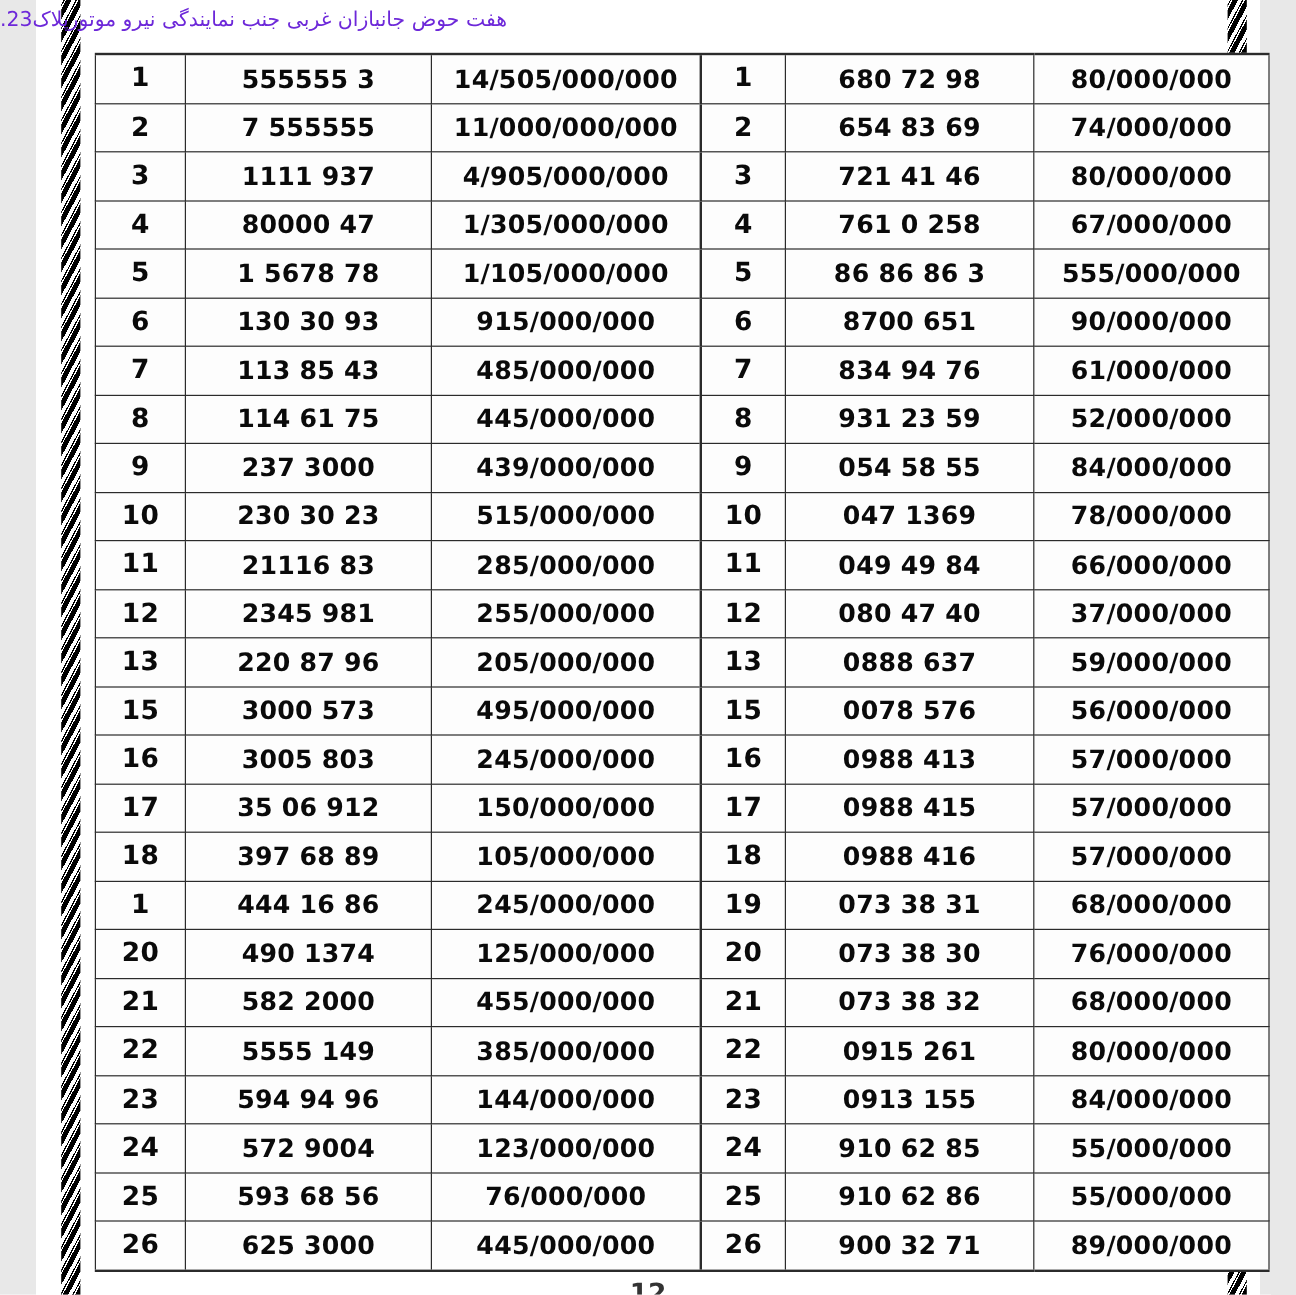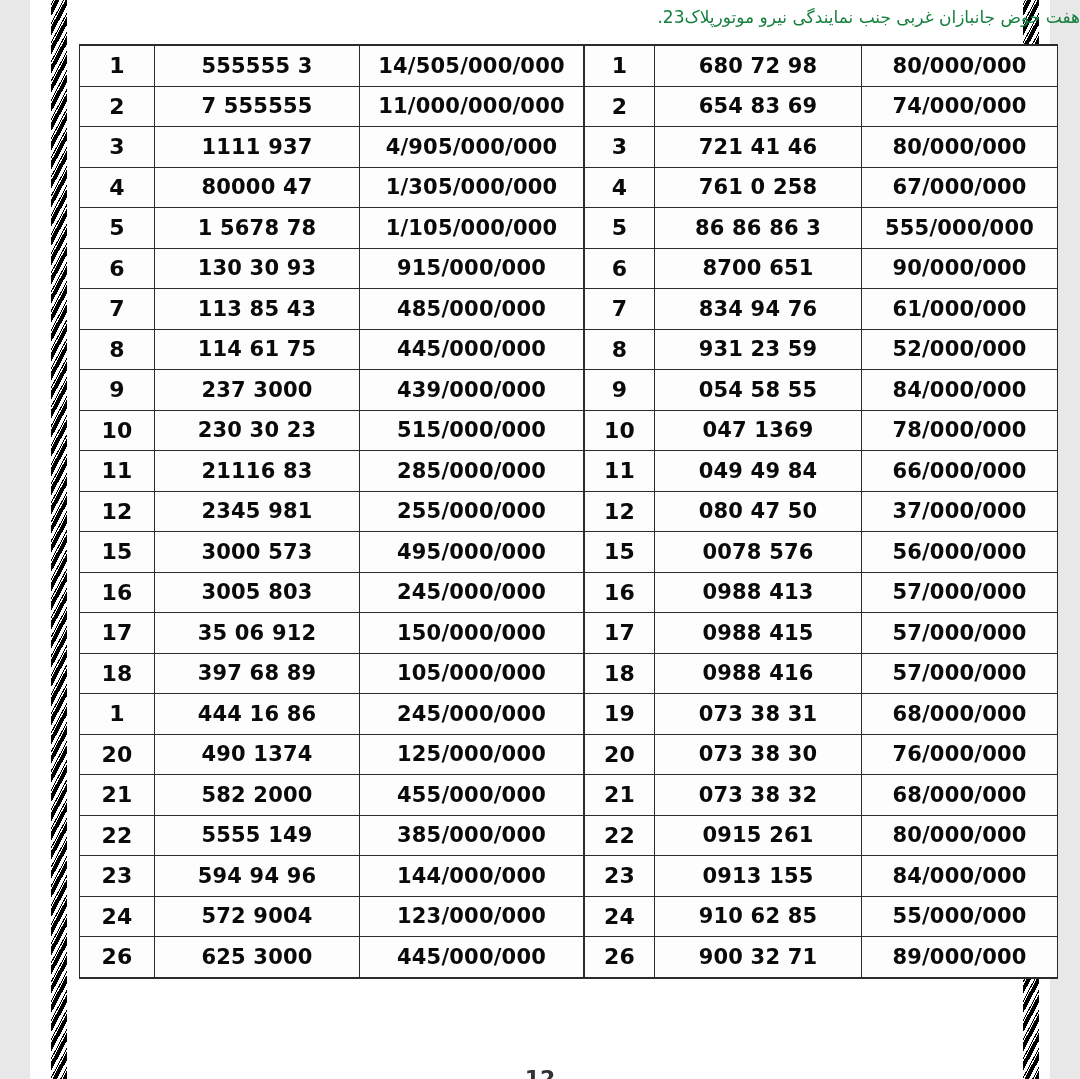--- a/index.html
+++ b/index.html
@@ -53,26 +53,26 @@
   }
   .hatch-stripe.left  { left: 51px; }
   .hatch-stripe.right { left: 1023px; }
 
   
   #doc-header {
     position: absolute;
     left: 0;
     top: 4px;
     width: 1080px;
-    text-align: right;
+    text-align: left;
     direction: rtl;
     font-family: "DejaVu Sans", "Liberation Sans", sans-serif;
     font-size: 17px;
     font-weight: 400;
-    color: #15803d;
+    color: #6d28d9;
     line-height: 26px;
     white-space: nowrap;
   }
 
   
   #plate-table {
     position: absolute;
     left: 79px;
     top: 44px;
     width: 922px;
@@ -225,22 +225,30 @@
           <td class="c-price">285/000/000</td>
           <td class="c-idx2">11</td>
           <td class="c-plate2">049   49   84</td>
           <td class="c-price2">66/000/000</td>
         </tr>
         <tr>
           <td class="c-idx">12</td>
           <td class="c-plate">2345     981</td>
           <td class="c-price">255/000/000</td>
           <td class="c-idx2">12</td>
-          <td class="c-plate2">080   47  50</td>
+          <td class="c-plate2">080   47  40</td>
           <td class="c-price2">37/000/000</td>
+        </tr>
+        <tr>
+          <td class="c-idx">13</td>
+          <td class="c-plate">220  87   96</td>
+          <td class="c-price">205/000/000</td>
+          <td class="c-idx2">13</td>
+          <td class="c-plate2">0888     637</td>
+          <td class="c-price2">59/000/000</td>
         </tr>
         <tr>
           <td class="c-idx">15</td>
           <td class="c-plate">3000     573</td>
           <td class="c-price">495/000/000</td>
           <td class="c-idx2">15</td>
           <td class="c-plate2">0078     576</td>
           <td class="c-price2">56/000/000</td>
         </tr>
         <tr>
@@ -309,20 +317,28 @@
         </tr>
         <tr>
           <td class="c-idx">24</td>
           <td class="c-plate">572   9004</td>
           <td class="c-price">123/000/000</td>
           <td class="c-idx2">24</td>
           <td class="c-plate2">910   62  85</td>
           <td class="c-price2">55/000/000</td>
         </tr>
         <tr>
+          <td class="c-idx">25</td>
+          <td class="c-plate">593  68  56</td>
+          <td class="c-price">76/000/000</td>
+          <td class="c-idx2">25</td>
+          <td class="c-plate2">910   62  86</td>
+          <td class="c-price2">55/000/000</td>
+        </tr>
+        <tr>
           <td class="c-idx">26</td>
           <td class="c-plate">625   3000</td>
           <td class="c-price">445/000/000</td>
           <td class="c-idx2">26</td>
           <td class="c-plate2">900   32  71</td>
           <td class="c-price2">89/000/000</td>
         </tr>
       </tbody>
   </table>
 

